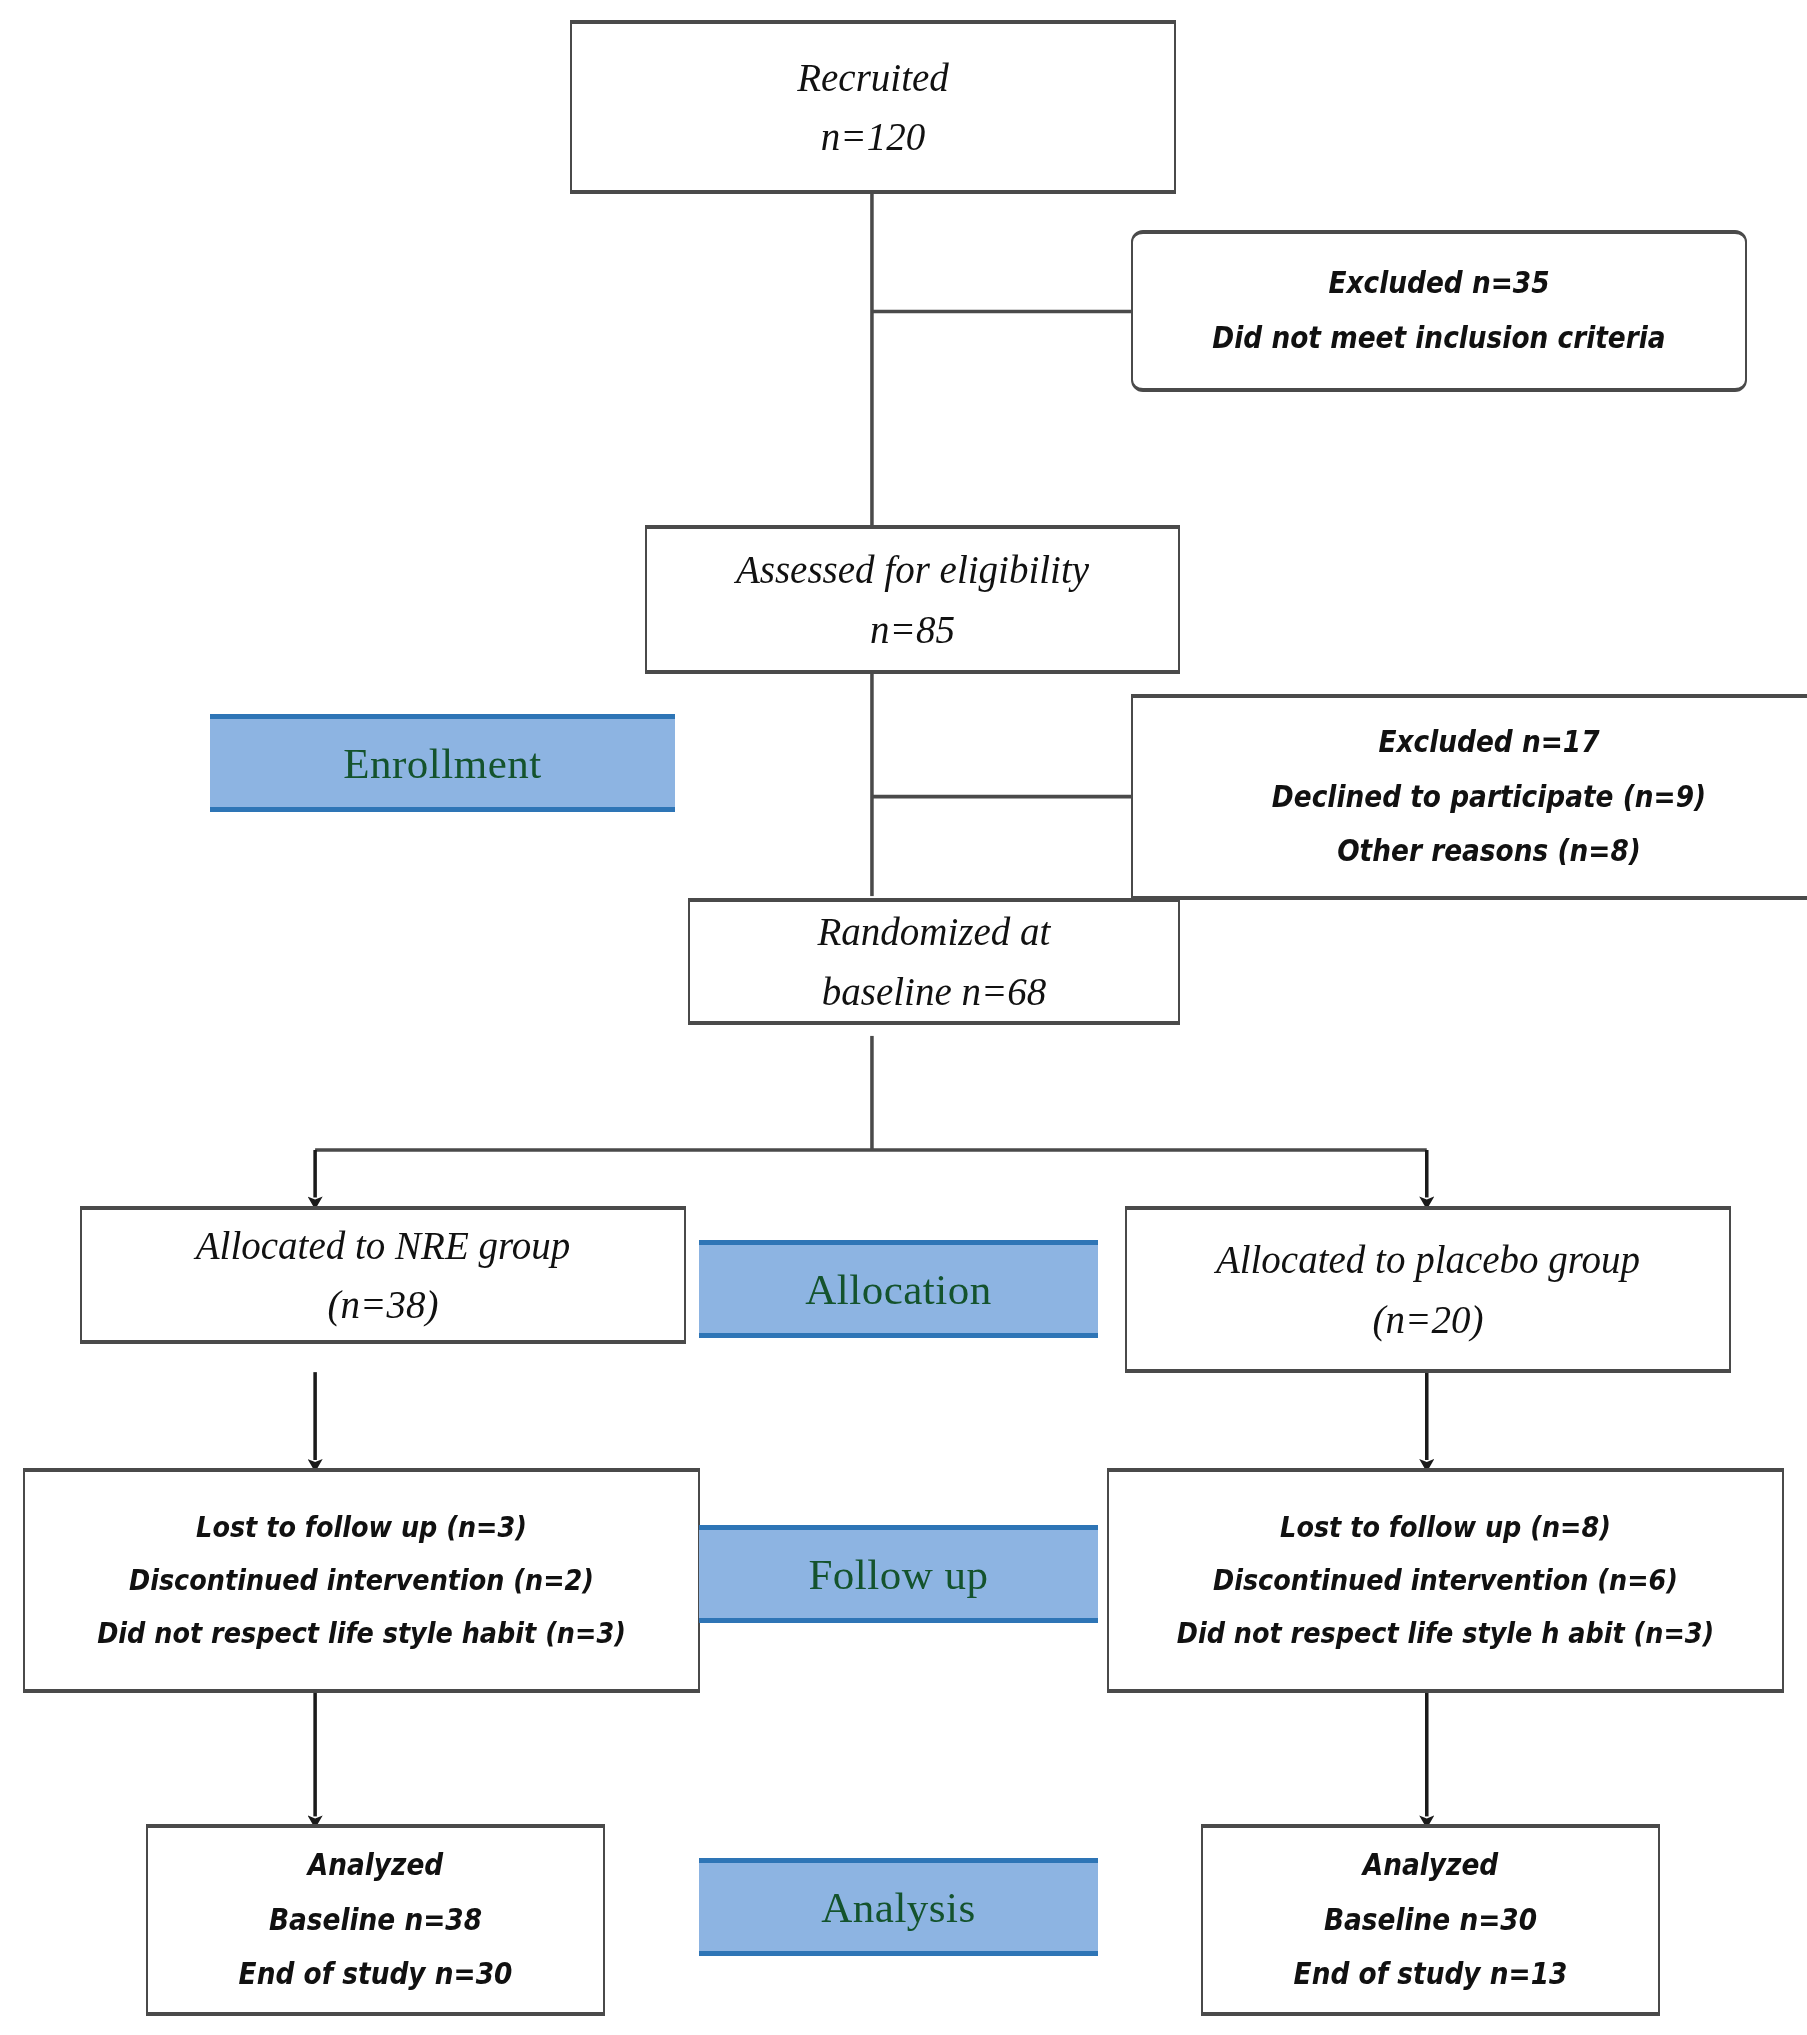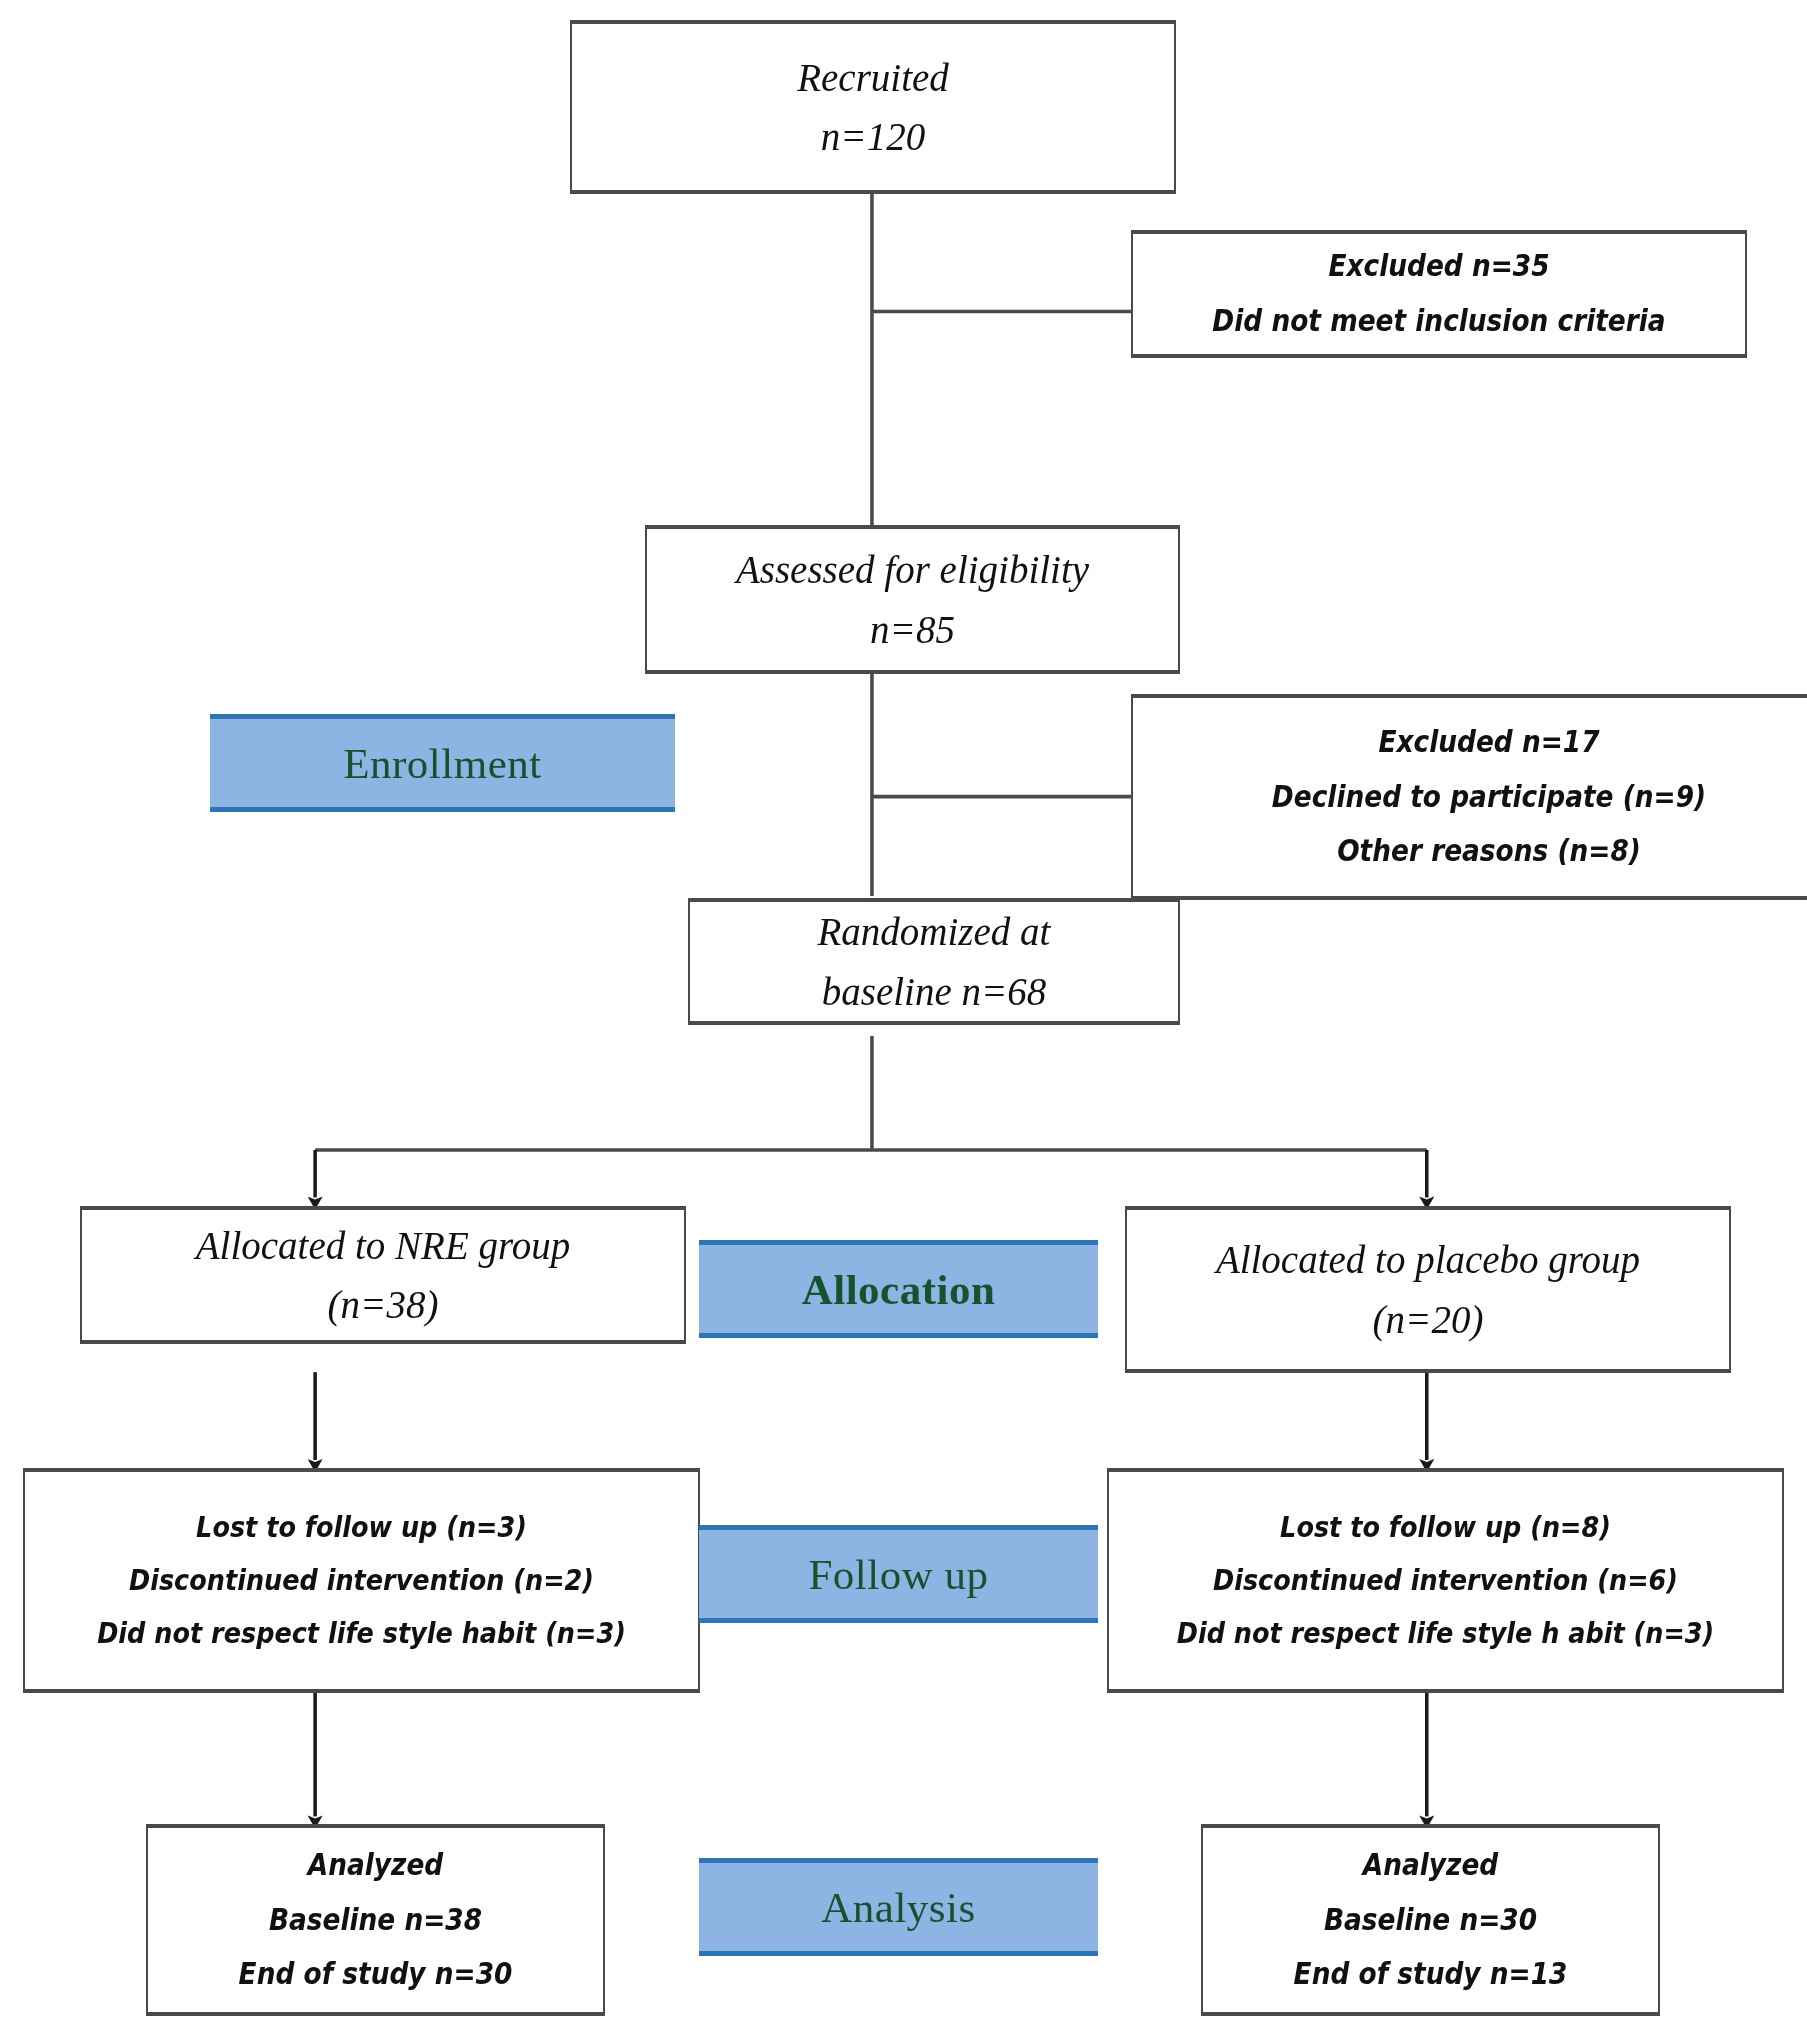--- a/index.html
+++ b/index.html
@@ -112,21 +112,21 @@
       <line x1="624" y1="3352" x2="624" y2="3598"></line>
       <line x1="2826" y1="3352" x2="2826" y2="3598"></line>
     </g>
   </svg>
 
   <div class="node serif" style="left:570px; top:20px; width:606px; height:174px;">
     <span class="ln">Recruited</span>
     <span class="ln">n=120</span>
   </div>
 
-  <div class="node sans" style="left:1131px; top:230px; width:616px; height:128px;">
+  <div class="node sans" style="left:1131px; top:230px; width:616px; height:162px;border-radius:12px;">
     <span class="ln">Excluded n=35</span>
     <span class="ln">Did not meet inclusion criteria</span>
   </div>
 
   <div class="node serif" style="left:645px; top:525px; width:535px; height:149px;">
     <span class="ln">Assessed for eligibility</span>
     <span class="ln">n=85</span>
   </div>
 
   <div class="banner" style="left:210px; top:714px; width:465px; height:98px;">
@@ -142,21 +142,21 @@
   <div class="node serif" style="left:688px; top:898px; width:492px; height:127px;">
     <span class="ln">Randomized at</span>
     <span class="ln">baseline n=68</span>
   </div>
 
   <div class="node serif" style="left:80px; top:1206px; width:606px; height:138px;">
     <span class="ln">Allocated to NRE group</span>
     <span class="ln">(n=38)</span>
   </div>
 
-  <div class="banner" style="left:699px; top:1240px; width:399px; height:98px;font-weight:bold;">
+  <div class="banner" style="left:699px; top:1240px; width:399px; height:98px;">
     <span>Allocation</span>
   </div>
 
   <div class="node serif" style="left:1125px; top:1206px; width:606px; height:167px;">
     <span class="ln">Allocated to placebo group</span>
     <span class="ln">(n=20)</span>
   </div>
 
   <div class="node sans small" style="left:23px; top:1468px; width:677px; height:225px;">
     <span class="ln">Lost to follow up (n=3)</span>

